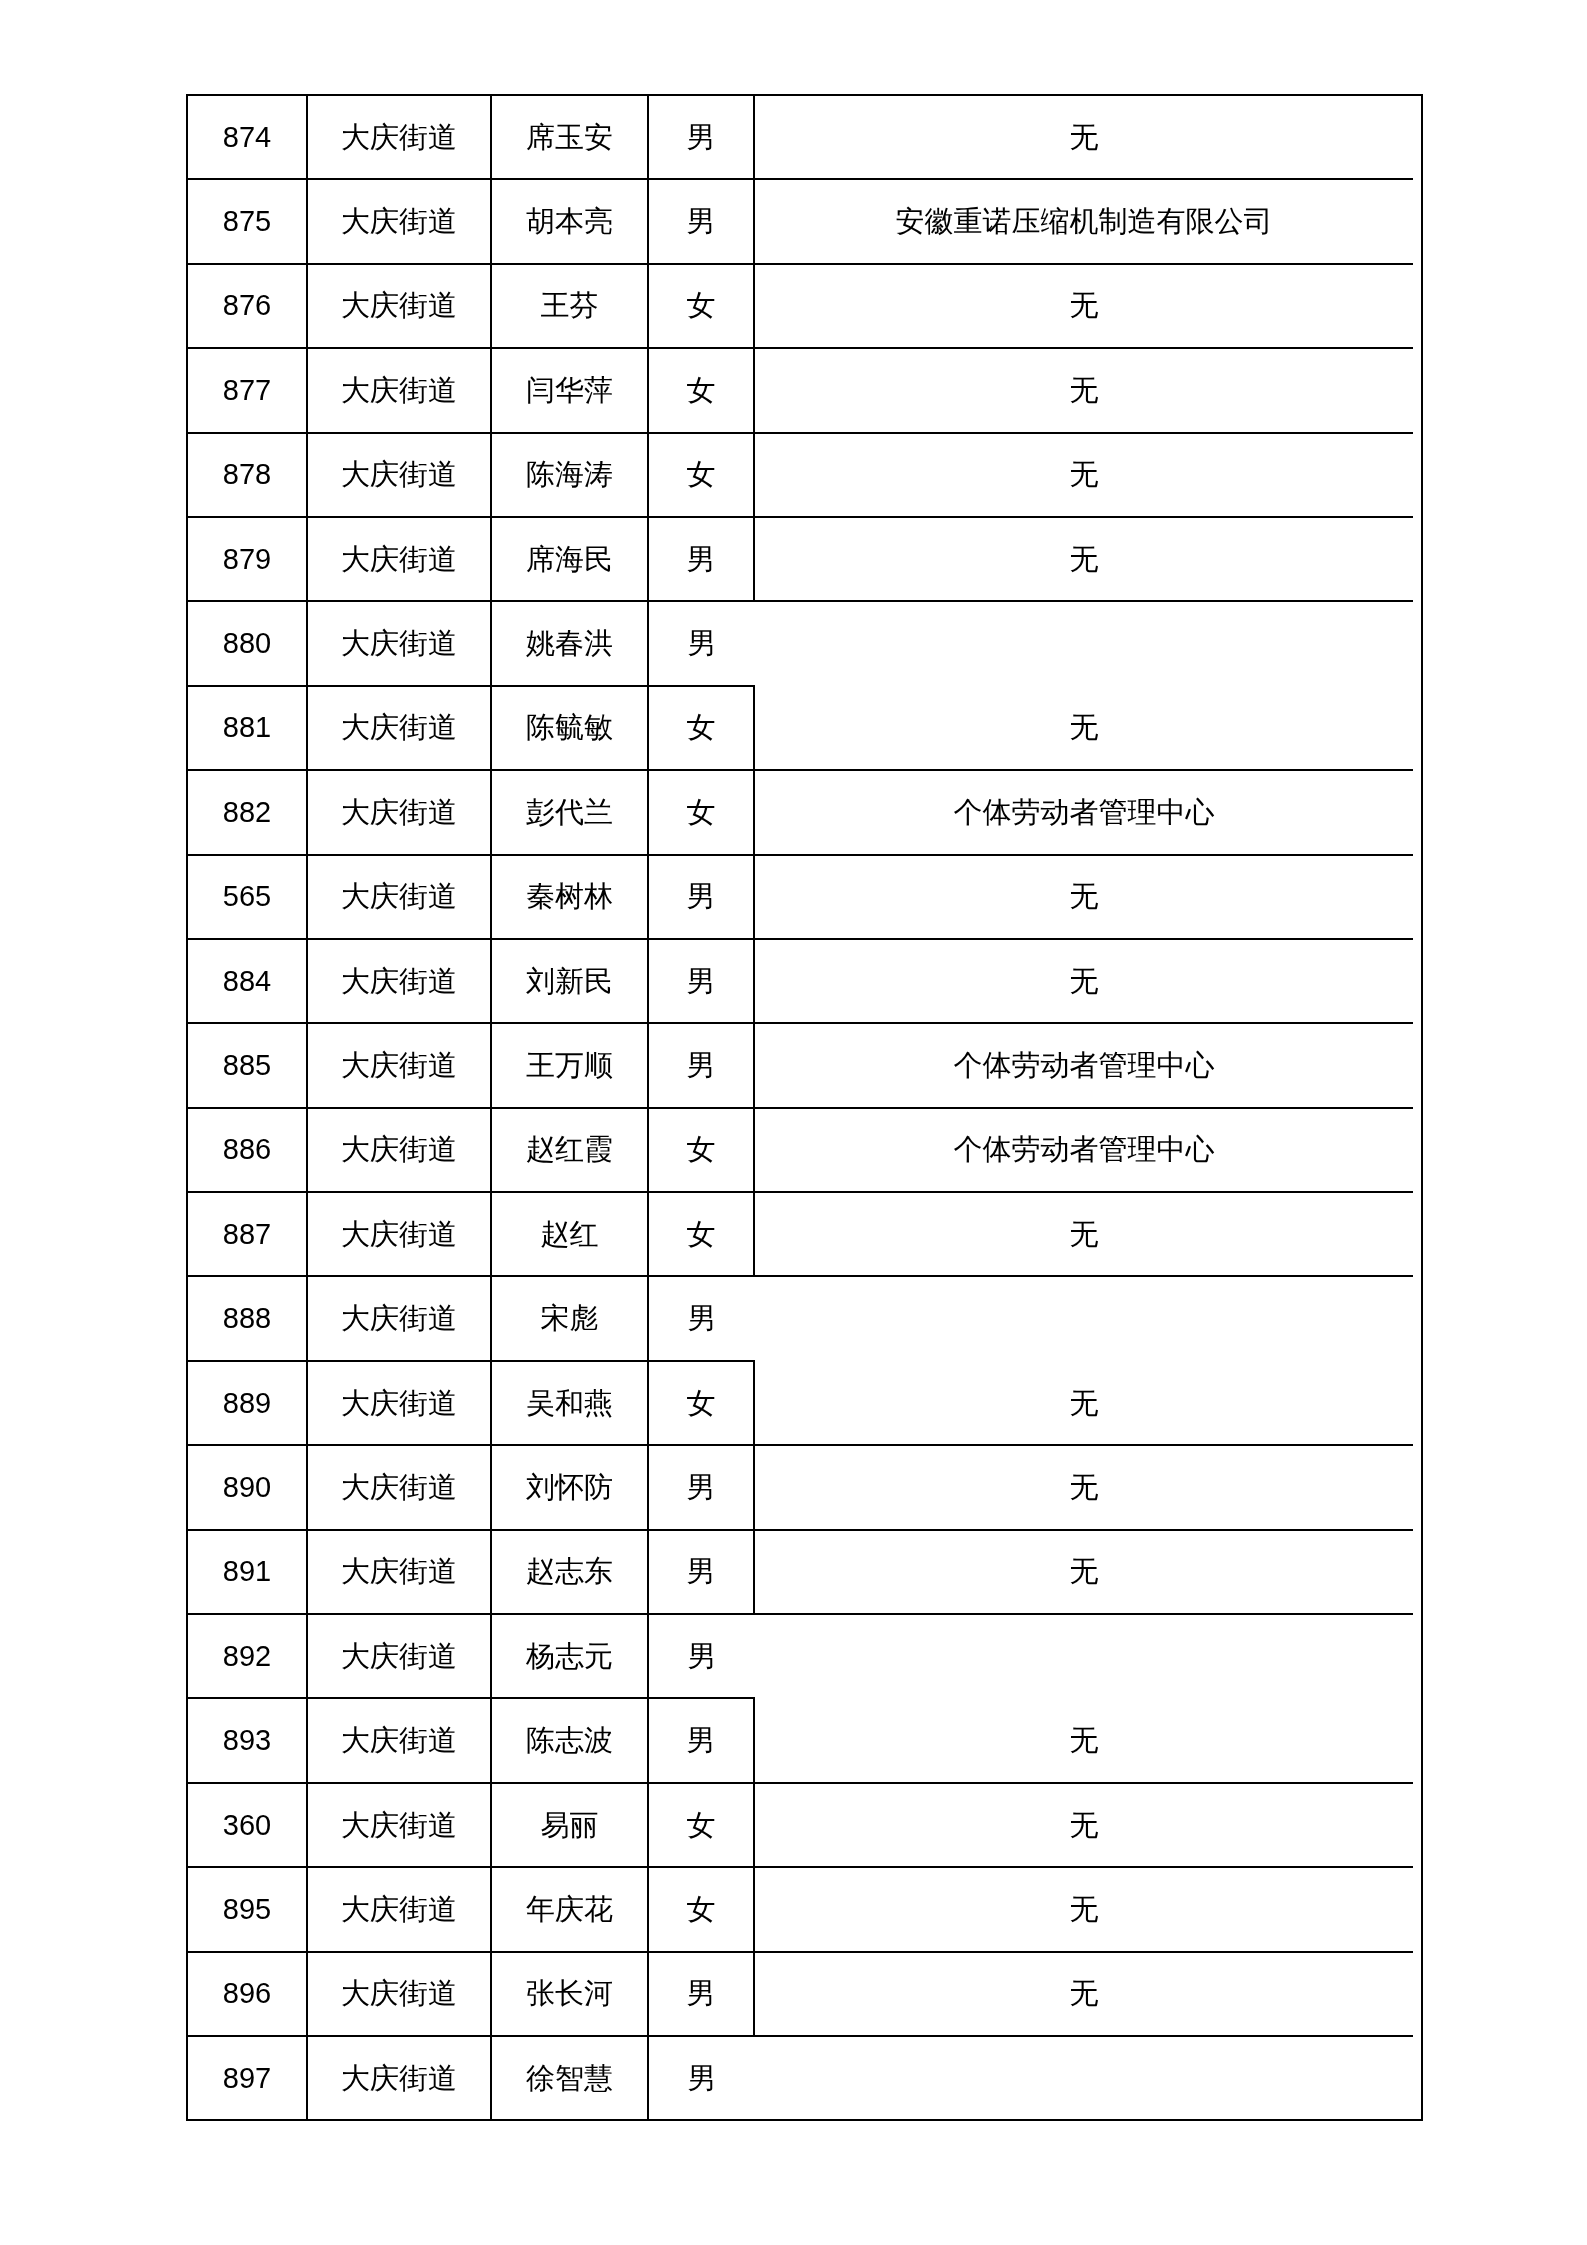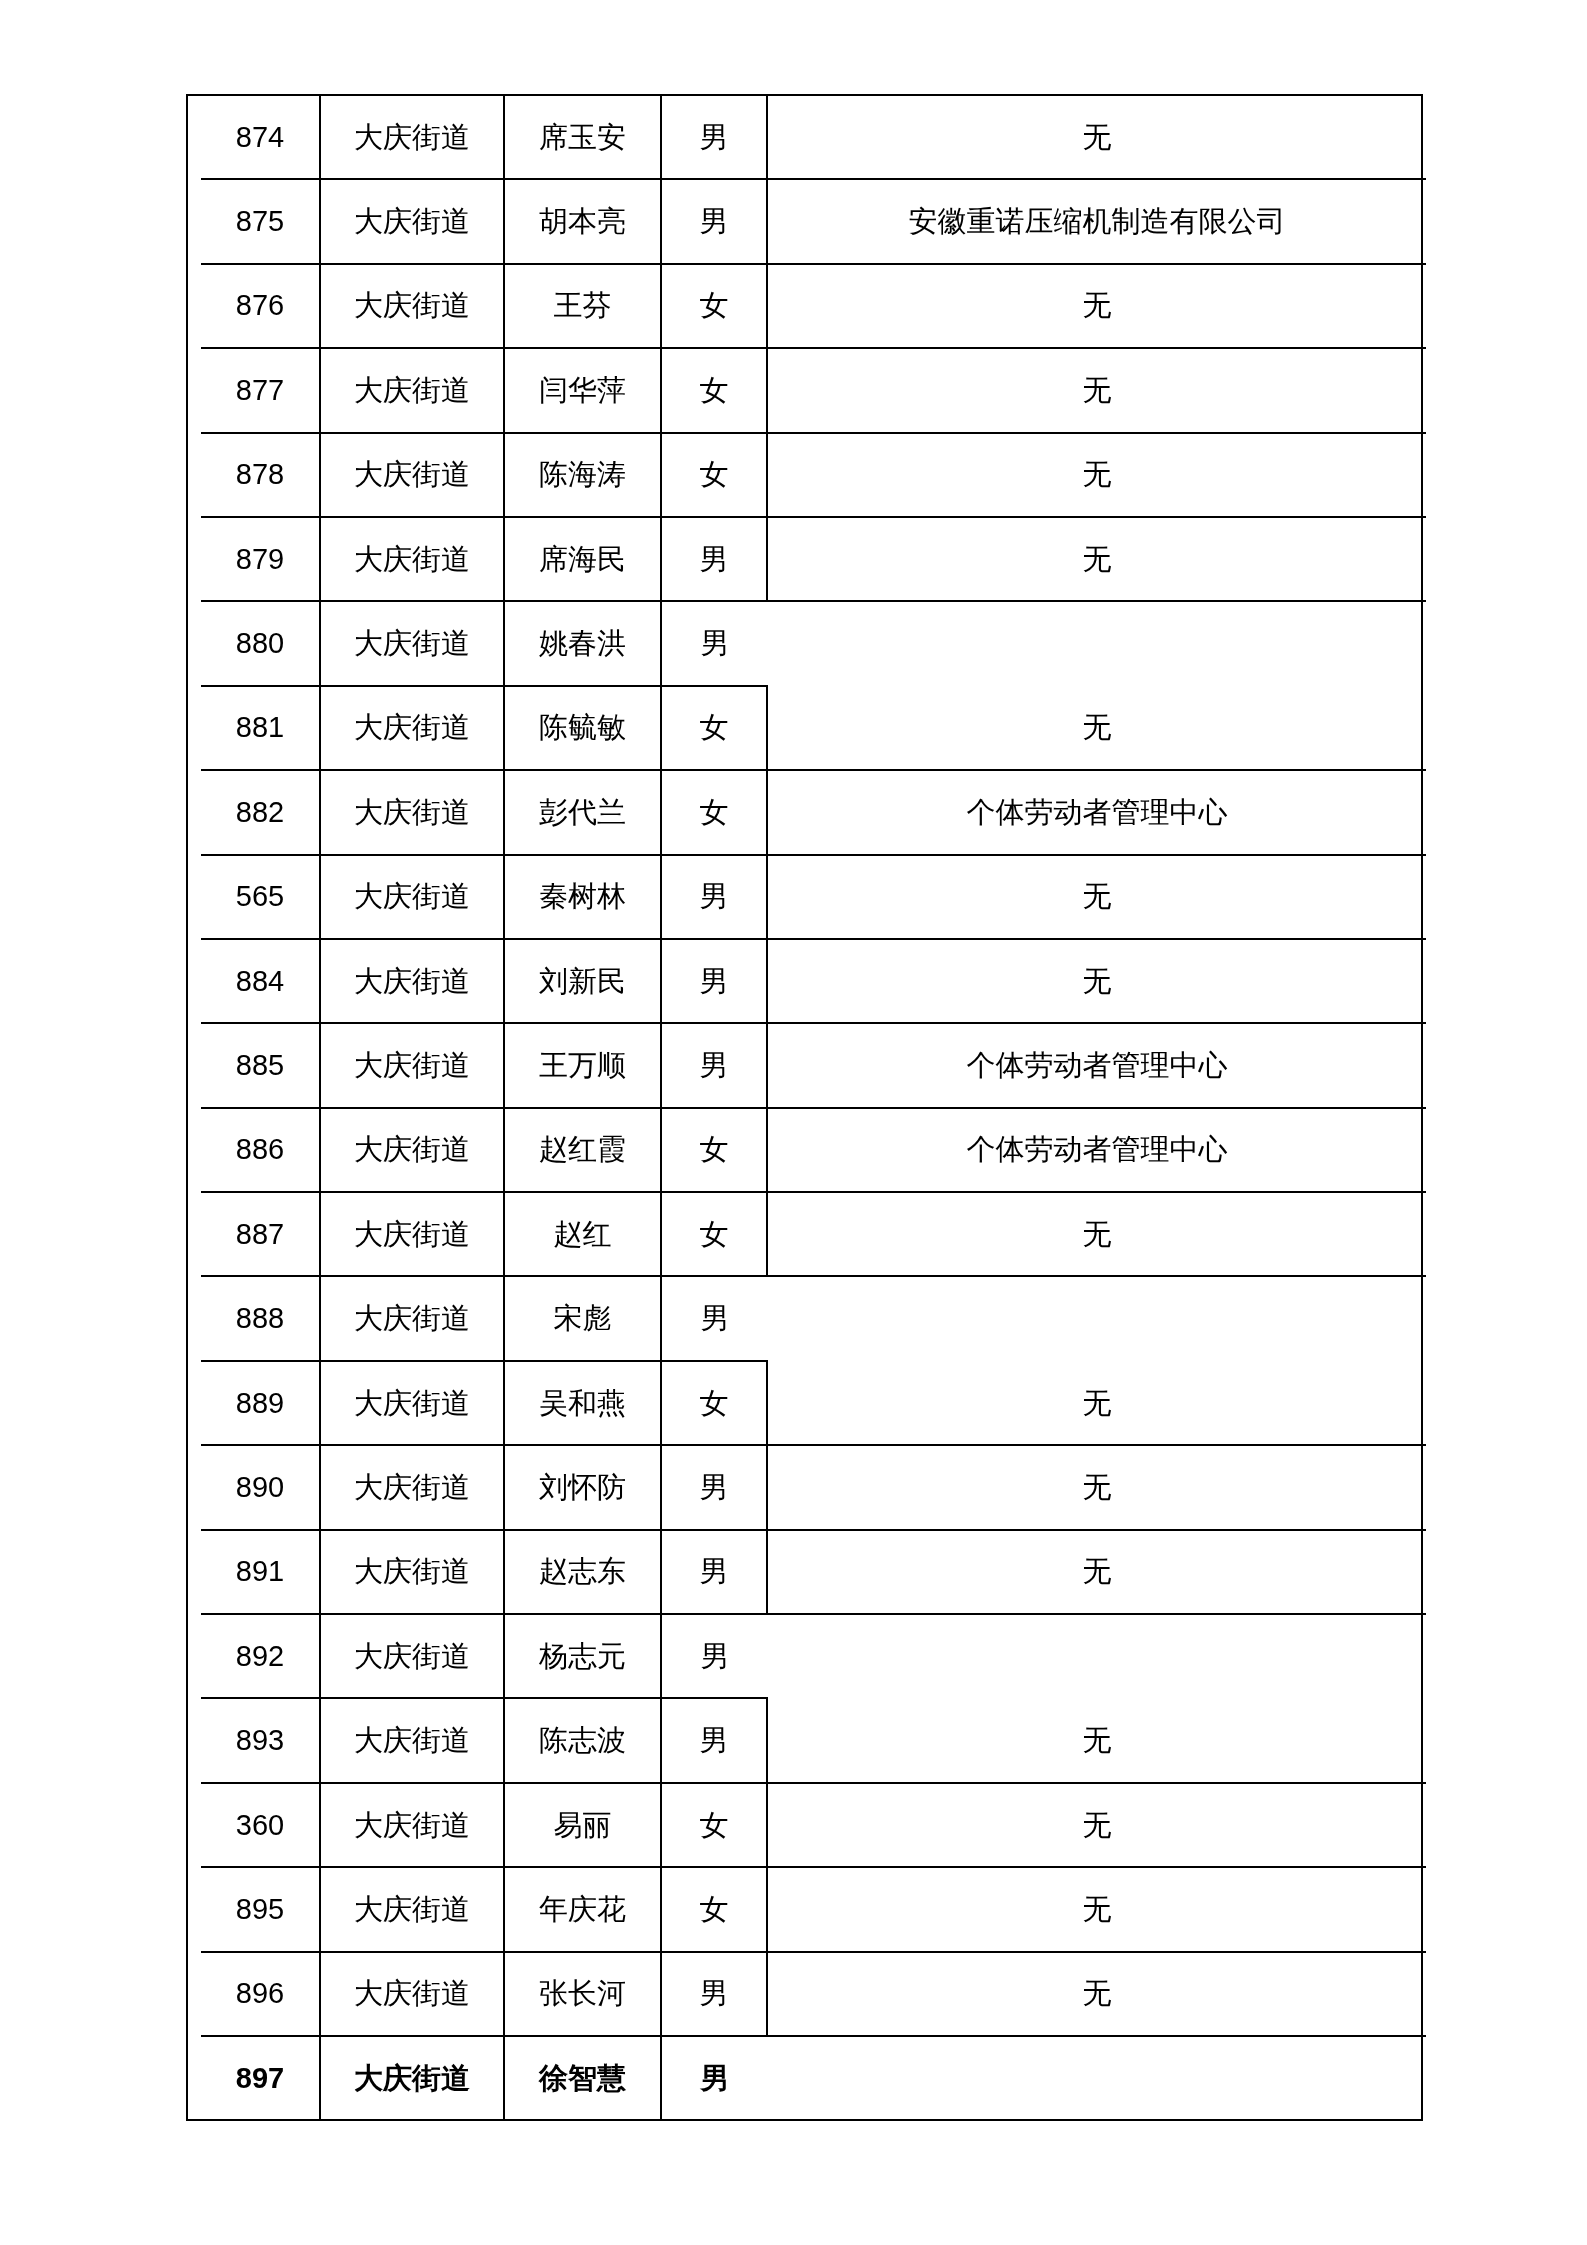--- a/index.html
+++ b/index.html
@@ -18,36 +18,35 @@
     left: 186px;
     top: 94px;
     width: 1237px;
     border: 2px solid #000000;
     background: #ffffff;
   }
   .table-row {
     display: grid;
     grid-template-columns: 120px 184px 157px 106px 658px;
     height: 84.4px;
-    margin-left: 13px;
   }
   .table-row:last-child { height: 82.4px; }
   .cell {
     display: flex;
     align-items: center;
     justify-content: center;
     border-right: 2px solid #000000;
     border-bottom: 2px solid #000000;
     font-size: 29px;
     line-height: 1;
     white-space: nowrap;
     overflow: hidden;
   }
   .cell:last-child { border-right: none; }
-  .table-row:last-child .cell { border-bottom: none; font-weight: bold; }
+  .table-row:last-child .cell { border-bottom: none; }
 </style>
 </head>
 <body>
 
 <div class="page">
   <div class="roster-table" id="roster">
       <div class="table-row">
     <div class="cell">874</div>
     <div class="cell">大庆街道</div>
     <div class="cell">席玉安</div>

